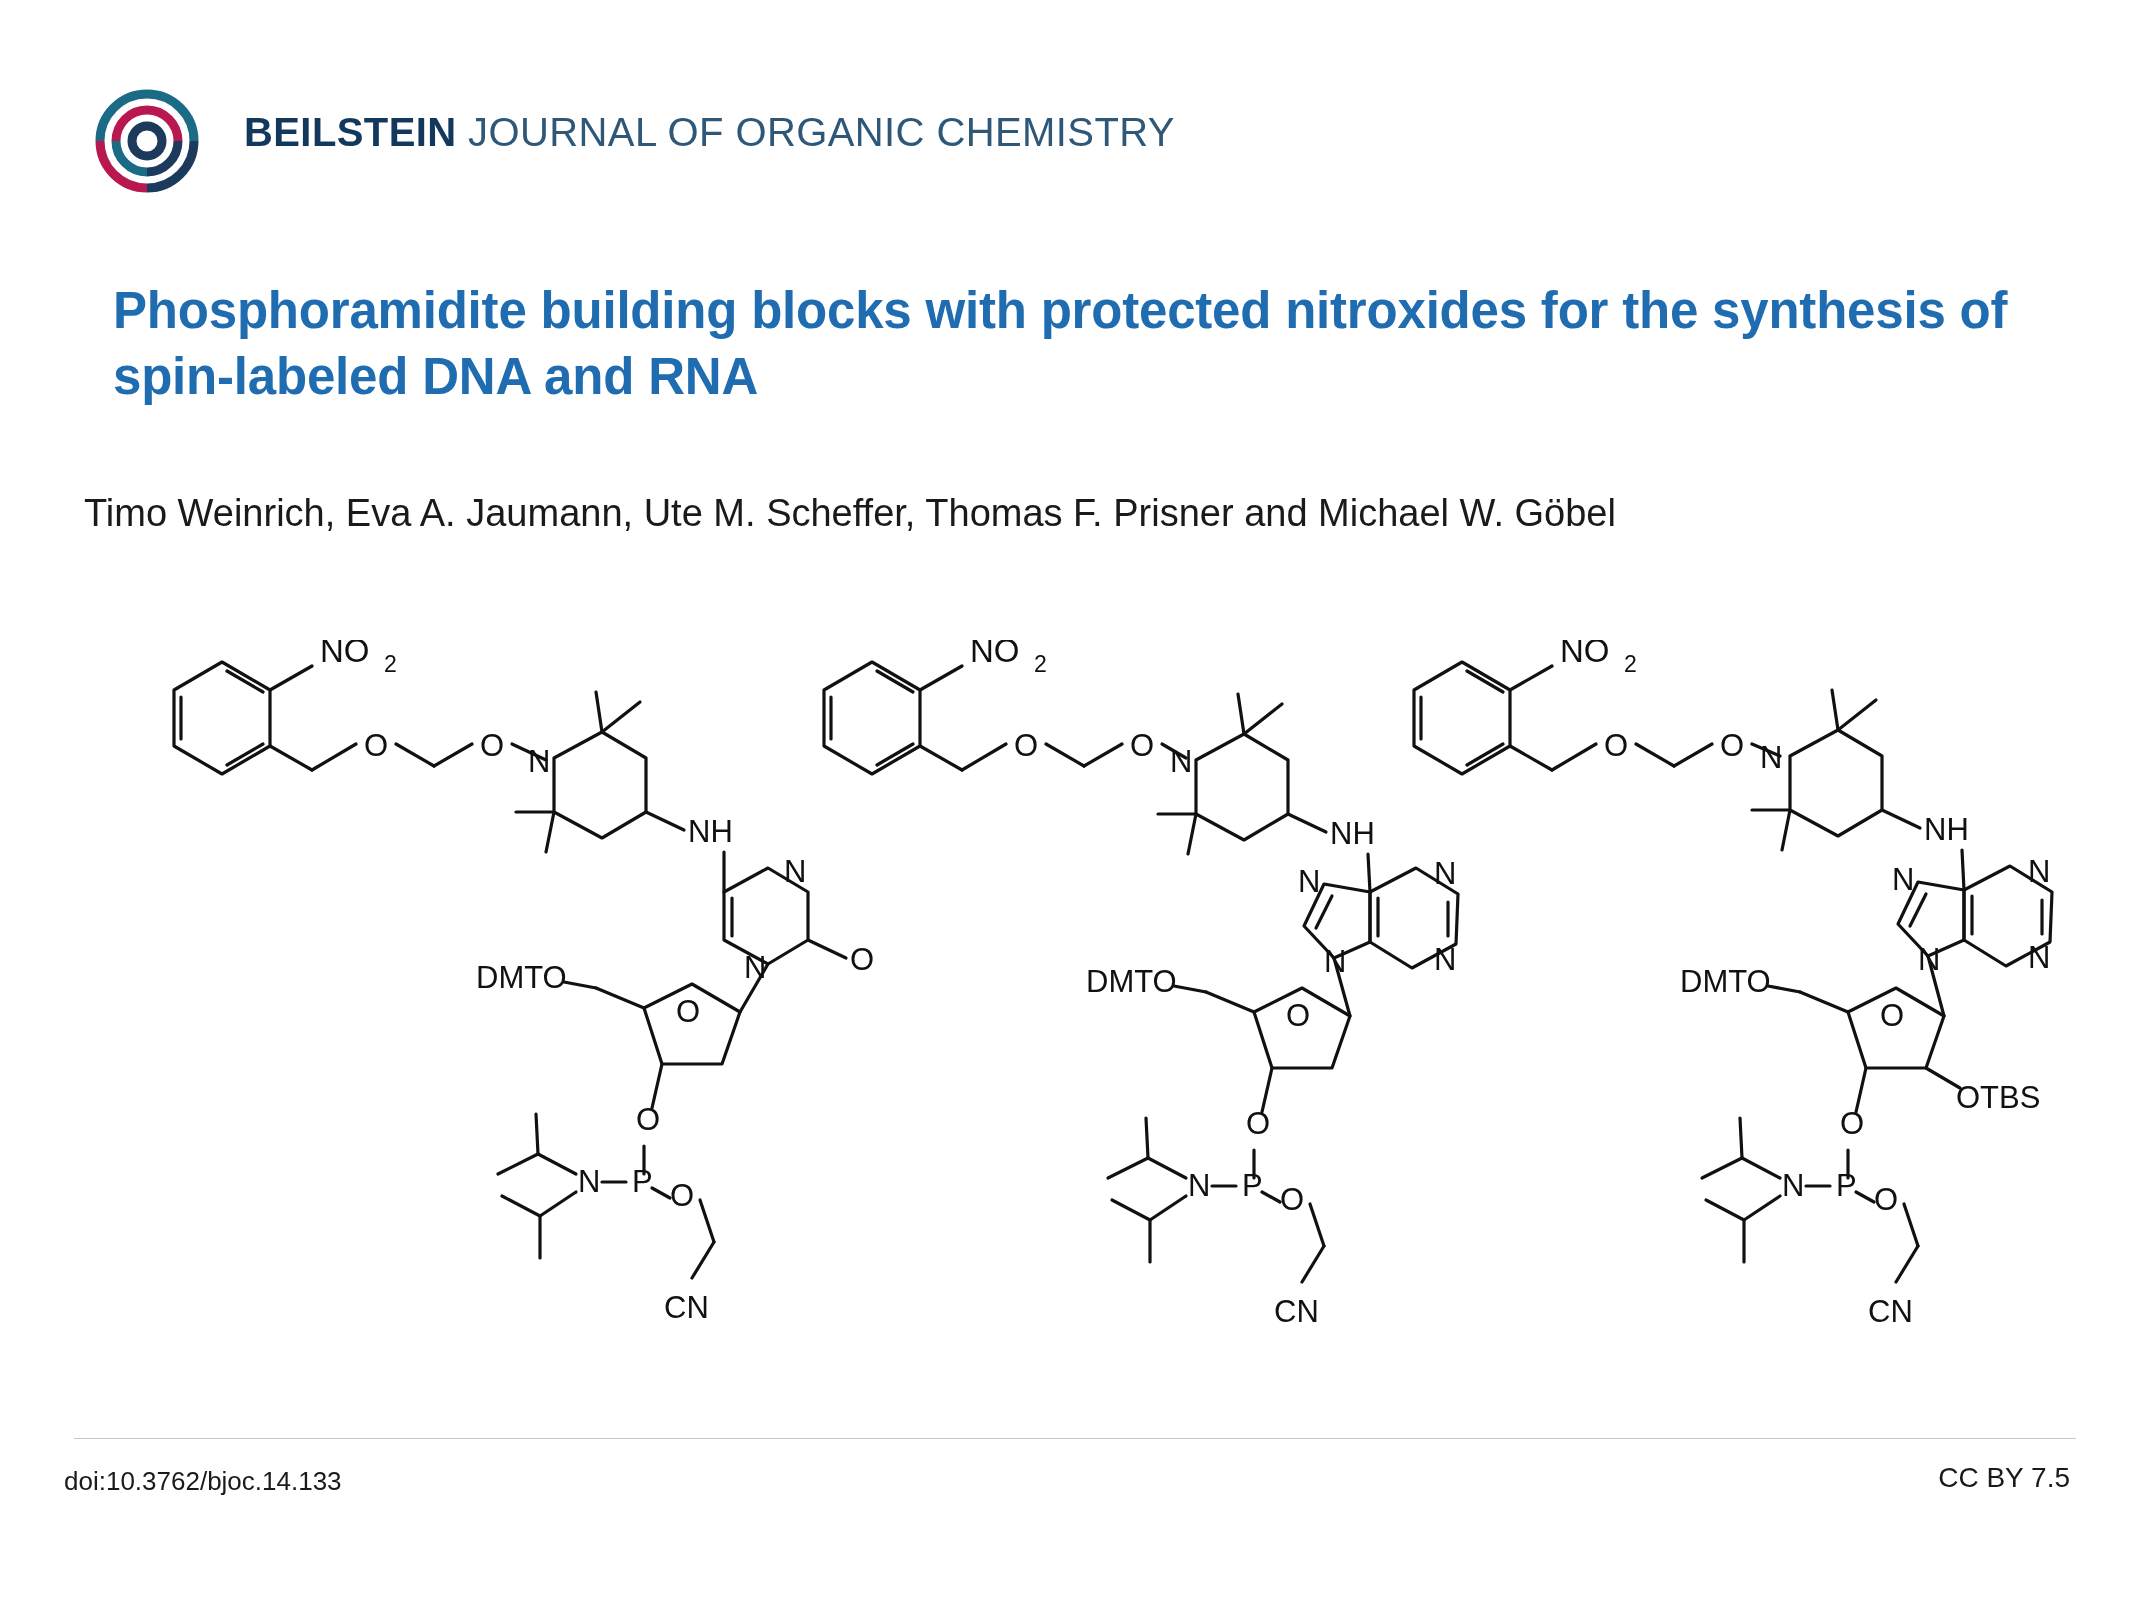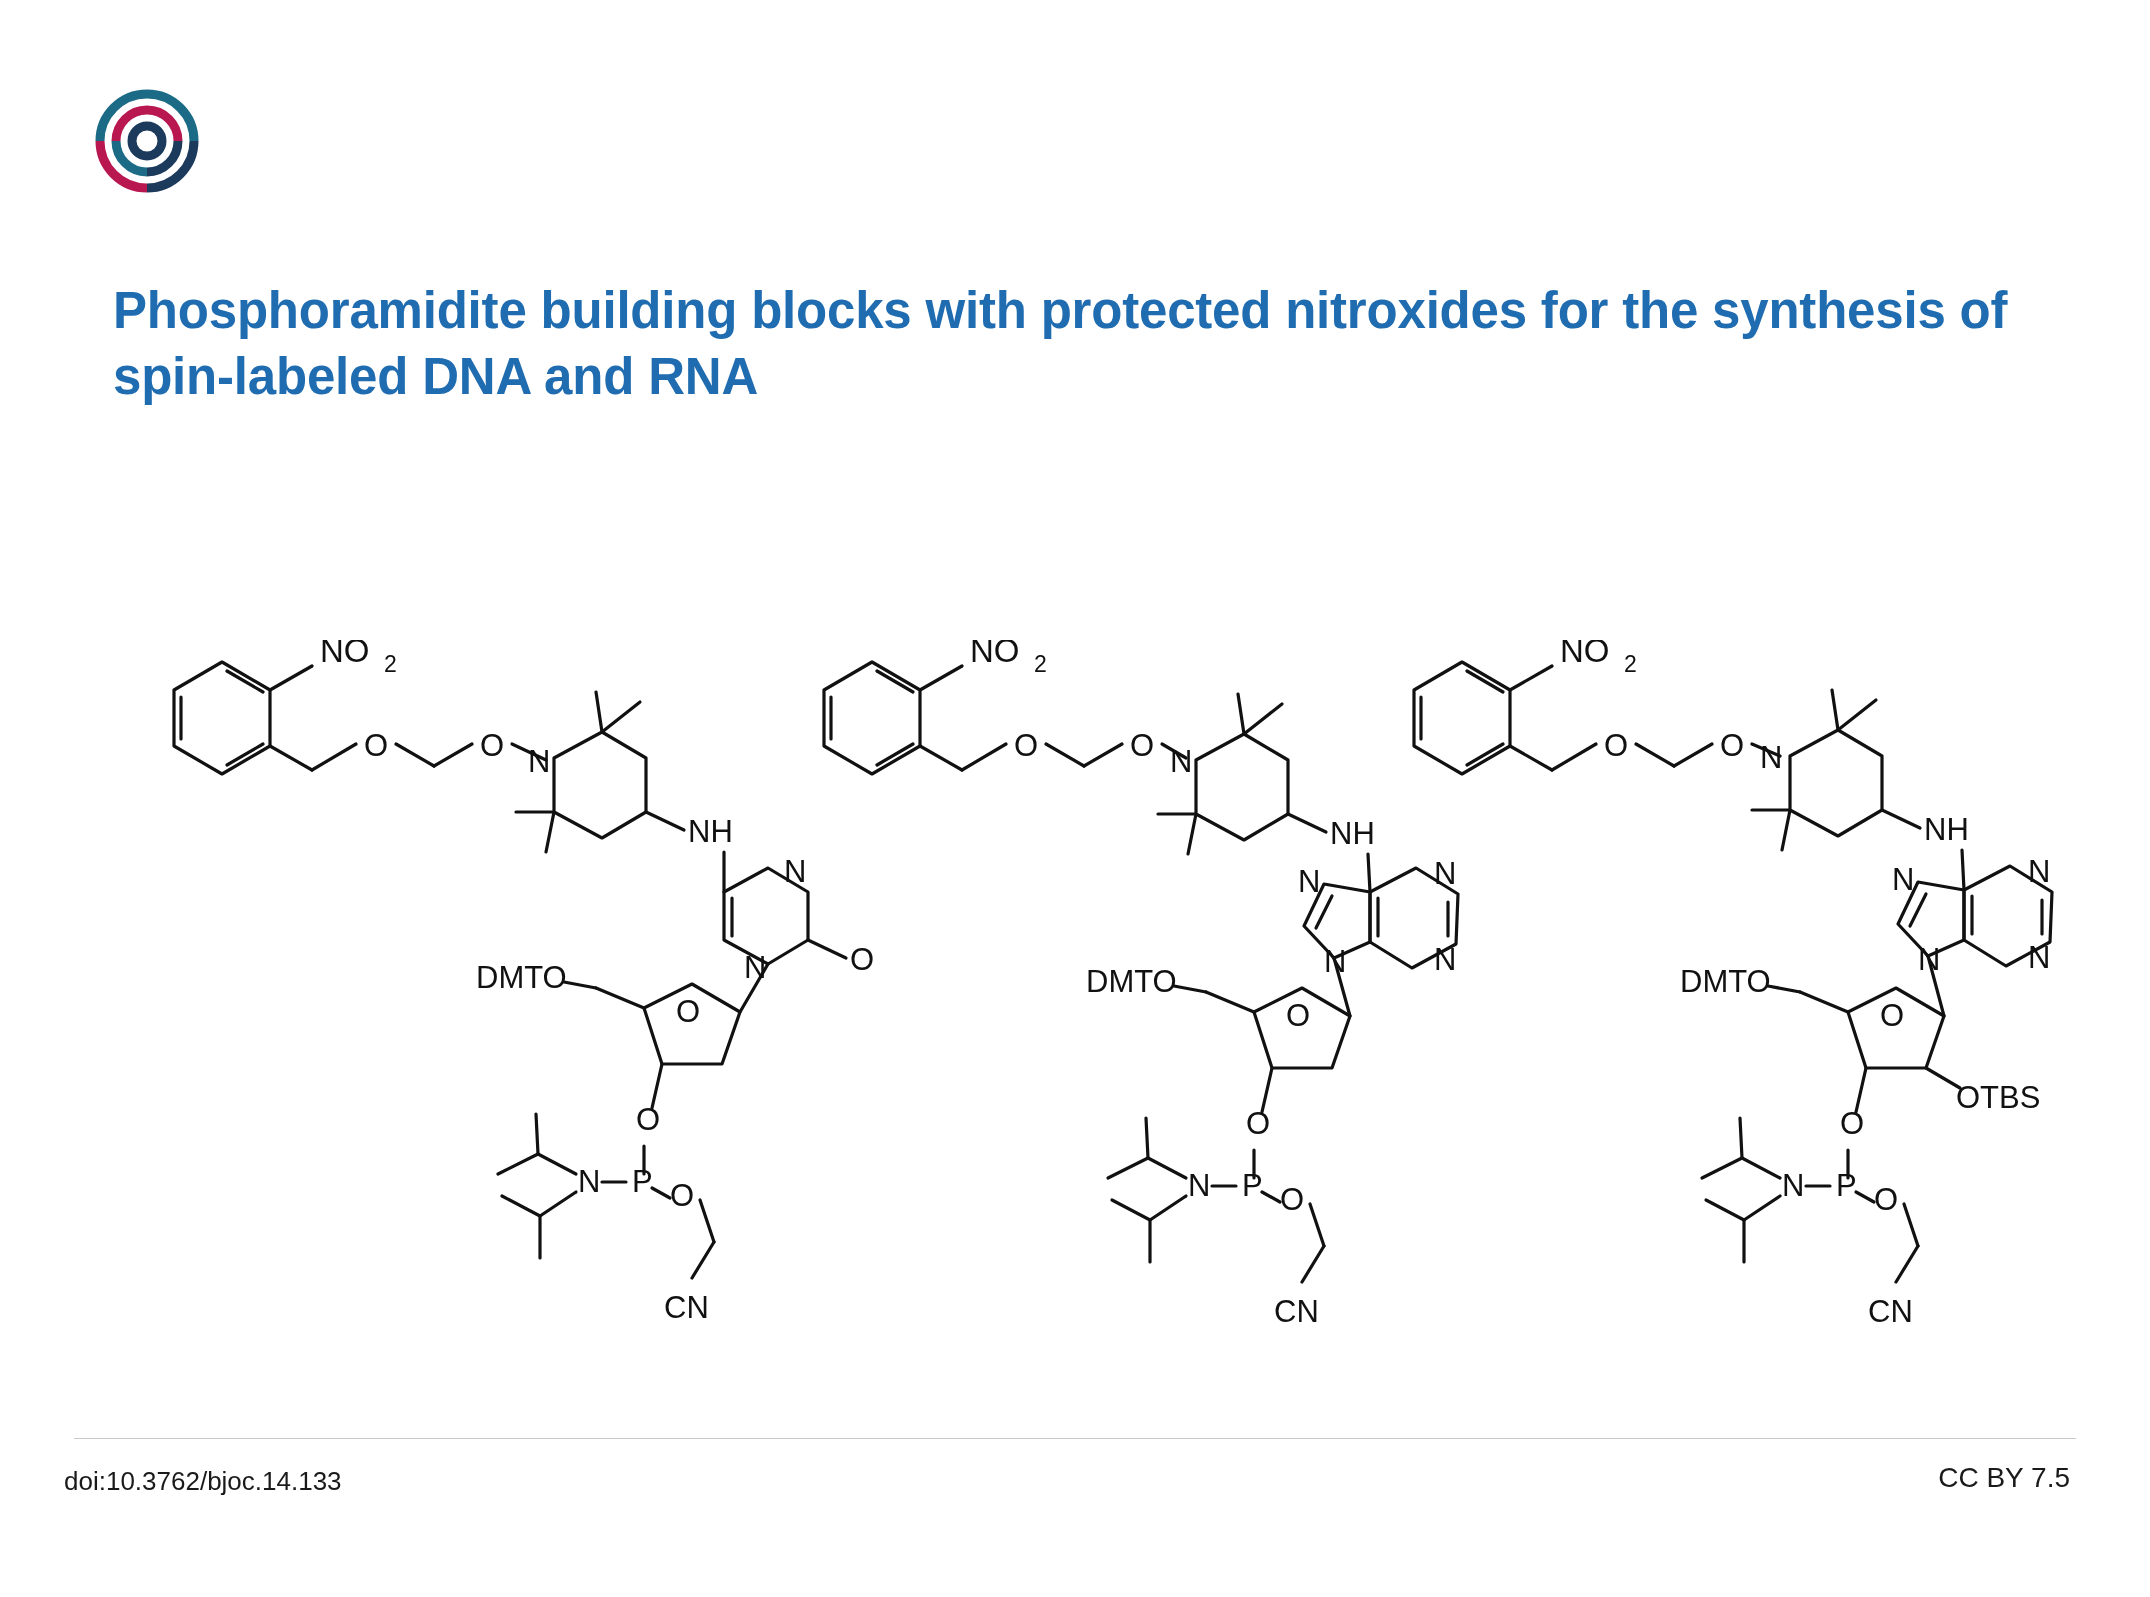--- a/index.html
+++ b/index.html
@@ -160,24 +160,28 @@
           <path d="M16 63 A47 47 0 0 1 63 16" stroke="#1b6b86"></path>
           <path d="M63 32 A31 31 0 0 1 94 63" stroke="#b8184f"></path>
           <path d="M94 63 A31 31 0 0 1 63 94" stroke="#1b3a5c"></path>
           <path d="M63 94 A31 31 0 0 1 32 63" stroke="#1b6b86"></path>
           <path d="M32 63 A31 31 0 0 1 63 32" stroke="#b8184f"></path>
           <circle cx="63" cy="63" r="15" stroke="#1b3a5c"></circle>
         </g>
       </svg>
     </span>
 
+    <div class="journal-name">
+      <span class="bold">BEILSTEIN</span><span class="light"> JOURNAL OF ORGANIC CHEMISTRY</span>
+    </div>
 
   </div>
 
   <div class="title">Phosphoramidite building blocks with protected nitroxides for the synthesis of spin-labeled DNA and RNA</div>
+  <div class="authors">Timo Weinrich, Eva A. Jaumann, Ute M. Scheffer, Thomas F. Prisner and Michael W. Göbel</div>
 
   <div class="figure">
     <svg viewBox="0 0 1980 760" xmlns="http://www.w3.org/2000/svg">
       <defs>
         <g id="chem-text"></g>
       </defs>
       <g stroke="#111111" stroke-width="3.2" fill="none" stroke-linecap="round" stroke-linejoin="round" font-family="Liberation Sans, sans-serif" font-size="31">
 
         <g>
 

